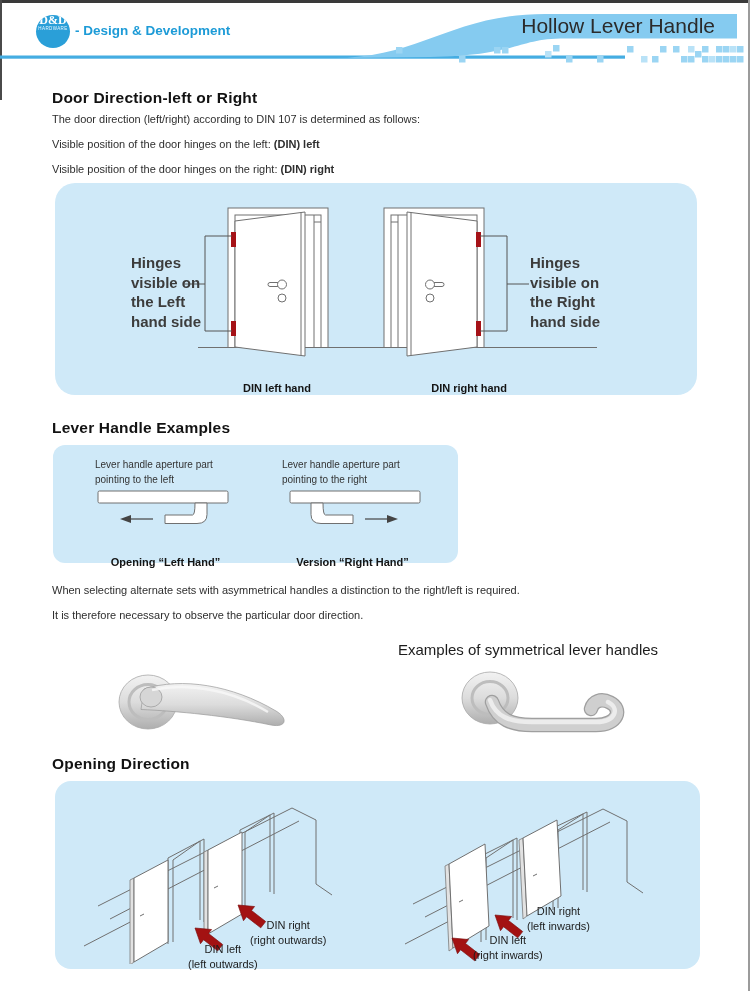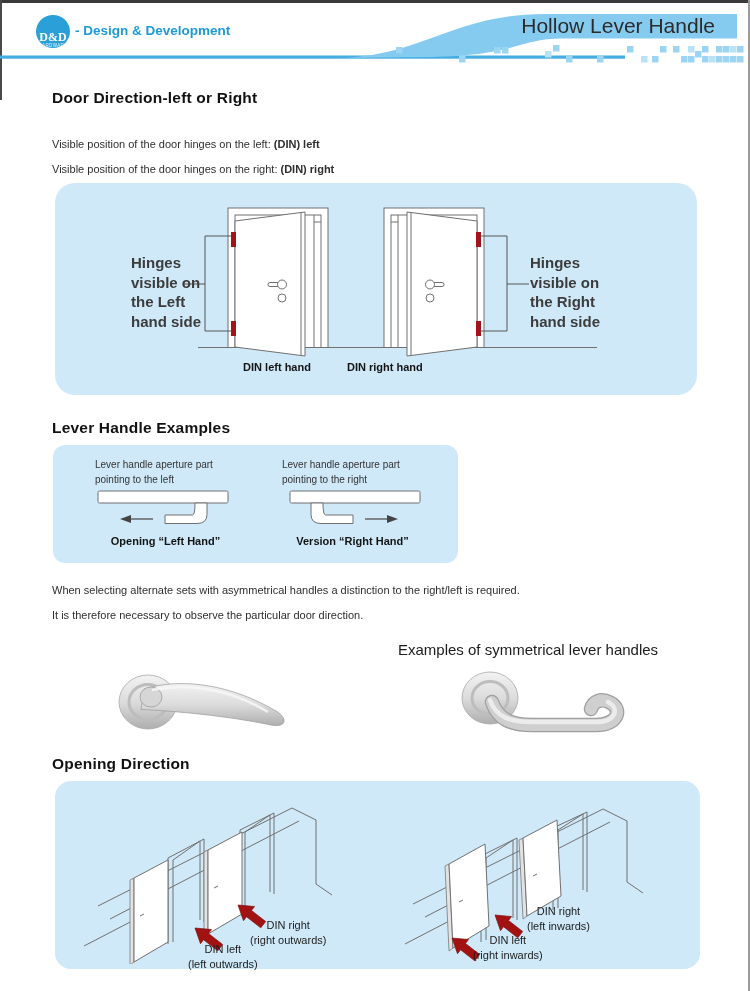--- a/index.html
+++ b/index.html
@@ -4,31 +4,31 @@
 <style>
   html,body{margin:0;padding:0;background:#ffffff;}
   body{font-family:"Liberation Sans","DejaVu Sans",sans-serif;}
   #page{position:relative;width:750px;height:991px;background:#fff;overflow:hidden;}
   .abs{position:absolute;}
   
   #topbar{left:0;top:0;width:750px;height:3px;background:#3a3a3a;}
   #leftedge{left:0;top:0;width:2px;height:100px;background:#4a4a4a;}
   #rightedge{right:0;top:0;width:2px;height:991px;background:#9b9b9b;}
   #logo{left:36px;top:15px;width:34px;height:33px;border-radius:50%;background:#2a9fd8;
-        display:flex;flex-direction:column;align-items:center;justify-content:flex-end;overflow:hidden;}
+        display:flex;flex-direction:column;align-items:center;justify-content:flex-start;overflow:hidden;}
   #logo .l1{font-family:"Liberation Serif","DejaVu Serif",serif;font-weight:bold;font-size:12px;color:#fff;line-height:11px;}
   #logo .l2{font-size:4.5px;letter-spacing:.4px;color:#e8f6ff;line-height:5px;}
   #brand{left:75px;top:23px;font-size:13.5px;font-weight:bold;color:#1d9bd7;}
   #pagetitle{left:377px;top:14px;width:338px;height:24.5px;line-height:24.5px;text-align:right;
              font-size:21px;color:#2b2b2b;}
   
   .h-bold{font-size:15.5px;font-weight:bold;color:#121212;letter-spacing:.2px;}
   .body-t{font-size:11px;color:#2e2e2e;}
   .callout{font-size:15px;font-weight:bold;color:#3c3c3c;line-height:1.3;white-space:pre-line;}
-  .caption{font-size:11px;font-weight:bold;color:#141414;}
+  .caption{font-size:11px;font-weight:bold;color:#141414;margin-top:21px;}
   .note-t{font-size:10px;color:#333;line-height:1.5;white-space:pre-line;}
   .exh{font-size:15px;color:#1c1c1c;}
   .islabel{font-size:11px;color:#1c1c1c;line-height:1.32;white-space:pre-line;text-align:center;}
   
   .panel{background:#cfe9f8;}
   #panel1{left:55px;top:183px;width:642px;height:212px;border-radius:20px;}
   #panel2{left:53px;top:445px;width:405px;height:118px;border-radius:12px;}
   #panel3{left:55px;top:781px;width:645px;height:188px;border-radius:16px;}
   
   .s{stroke:#707070;stroke-width:1;fill:none;}
@@ -81,20 +81,21 @@
   </svg>
 
   <div class="abs" id="logo">
     <div class="l1">D&amp;D</div>
     <div class="l2">HARDWARE</div>
   </div>
   <div class="abs" id="brand">- Design &amp; Development</div>
   <div class="abs" id="pagetitle">Hollow Lever Handle</div>
 
   <div class="abs h-bold" style="left:52px;top:89px">Door Direction-left or Right</div>
+  <div class="abs body-t" style="left:52px;top:113px">The door direction (left/right) according to DIN 107 is determined as follows:</div>
   <div class="abs body-t" style="left:52px;top:163px"><span>Visible position of the door hinges on the right: </span><b>(DIN) right</b></div>
   <div class="abs body-t" style="left:52px;top:138px"><span>Visible position of the door hinges on the left: </span><b>(DIN) left</b></div>
 
   <div class="abs panel" id="panel1"></div>
 
   <svg class="abs" style="left:115px;top:199px" width="245" height="164" viewBox="0 0 245 164">
     <line class="s" x1="83" y1="148.5" x2="245" y2="148.5"></line>
     <g>
       <rect class="sf" x="113" y="9" width="100" height="139.5"></rect>
       <rect class="sf" x="120" y="16" width="86" height="132.5"></rect>
@@ -150,21 +151,21 @@
       <g>
         <polyline class="s2" points="117,37 90,37 90,132 117,132"></polyline>
         <line class="s2" x1="68" y1="85" x2="90" y2="85"></line>
       </g>
     </g>
   </svg>
   <div class="abs callout" style="left:530px;top:253px;width:72px">Hinges
 visible on
 the Right
 hand side</div>
-  <div class="abs caption" style="left:347px;top:361px;width:160px;text-align:left">DIN right hand</div>
+  <div class="abs caption" style="left:347px;top:361px;width:160px;text-align:right">DIN right hand</div>
 
   <div class="abs h-bold" style="left:52px;top:419px">Lever Handle Examples</div>
   <div class="abs panel" id="panel2"></div>
 
   <div class="abs note-t" style="left:95px;top:457px">Lever handle aperture part
 pointing to the left</div>
   <svg class="abs" style="left:93px;top:485px" width="145" height="50" viewBox="0 0 145 50">
     <rect class="sf" x="5" y="6" width="130" height="12" rx="1.5"></rect>
     <path class="sf" d="M114,18 L114,29.5 Q114,38.5 104,38.5 L72,38.5 L72,30 L99.5,30 Q102,30 102,18 Z"></path>
     <g>

